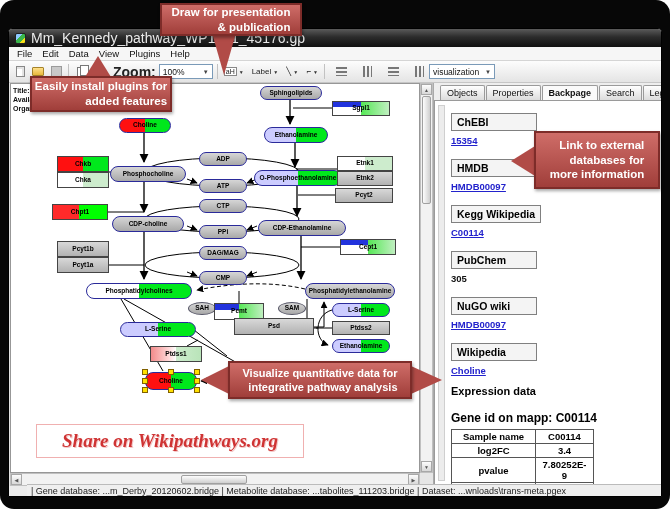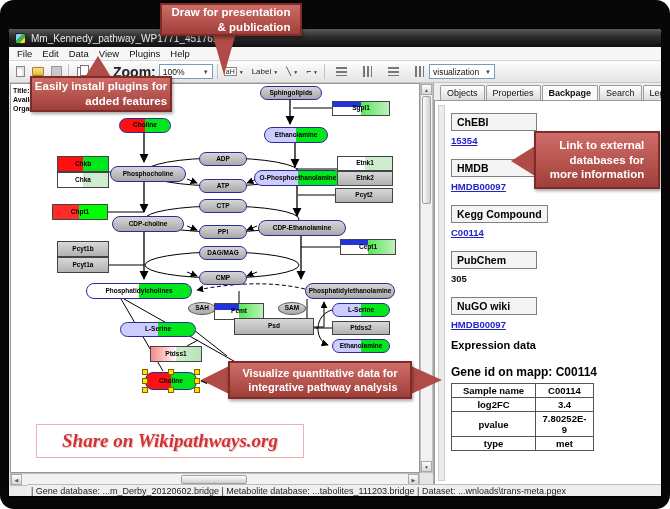--- a/index.html
+++ b/index.html
@@ -6,21 +6,21 @@
   *{box-sizing:border-box;}
   .frame{position:relative;width:670px;height:509px;background:#070707;border-radius:14px;overflow:hidden;
          font-family:"Liberation Sans",sans-serif;}
   .window{position:absolute;left:8px;top:28px;width:654px;height:469px;background:#ececec;
           border:1px solid #000;border-radius:4px 4px 0 0;overflow:hidden;}
   
   .titlebar{height:18px;background:linear-gradient(#5a5a5a,#2b2b2b 45%,#101010);display:flex;align-items:center;
             padding-left:6px;gap:5px;}
   .app-icon{width:11px;height:11px;border-radius:2px;border:1px solid #222;
             background:linear-gradient(135deg,#8ec9ff 0 35%,#39b54a 35% 70%,#f7e017 70%);}
-  .titlebar .title{color:#eaeaea;font-size:10px;white-space:nowrap;}
+  .titlebar .title{color:#eaeaea;font-size:14px;white-space:nowrap;}
   
   .menubar{height:14px;background:#f6f6f6;border-bottom:1px solid #d5d5d5;display:flex;align-items:center;padding-left:3px;}
   .menu-item{font-size:9.5px;color:#111;padding:0 5px;cursor:default;}
   
   .toolbar{height:22px;background:linear-gradient(#fdfdfd,#e4e4e4);border-bottom:1px solid #c6c6c6;
            position:relative;display:flex;align-items:center;padding:0 3px;}
   .tbtn{height:17px;min-width:16px;display:flex;align-items:center;justify-content:center;padding:0 2px;border-radius:2px;}
   .sep{width:1px;height:15px;background:#c2c2c2;margin:0 4px;}
   .ic{display:inline-block;}
   .ic-new-file{width:9px;height:11px;background:#fff;border:1px solid #888;box-shadow:inset -2px 2px 0 #e4e4e4;}
@@ -319,23 +319,24 @@
             <span class="tab">Objects</span>
             <span class="tab">Properties</span>
             <span class="tab active">Backpage</span>
             <span class="tab">Search</span>
             <span class="tab">Legend</span>
           </div>
         <div class="panel" id="panel">
           <div id="sections">
               <div class="section"><div class="sec-head">ChEBI</div><div class="sec-val link">15354</div></div>
               <div class="section"><div class="sec-head">HMDB</div><div class="sec-val link">HMDB00097</div></div>
-              <div class="section"><div class="sec-head">Kegg Compound</div><div class="sec-val link">C00114</div></div>
+              <div class="section"><div class="sec-head">Kegg Wikipedia</div><div class="sec-val link">C00114</div></div>
               <div class="section"><div class="sec-head">PubChem</div><div class="sec-val">305</div></div>
               <div class="section"><div class="sec-head">NuGO wiki</div><div class="sec-val link">HMDB00097</div></div>
+              <div class="section"><div class="sec-head">Wikipedia</div><div class="sec-val link">Choline</div></div>
             </div>
           <div class="exp-head">Expression data</div>
           <div class="mapp">Gene id on mapp: C00114</div>
           <table class="exp">
               <tbody id="exp-body">
                 <tr>
                   <td>Sample name</td>
                   <td>C00114</td>
                 </tr>
                 <tr>

